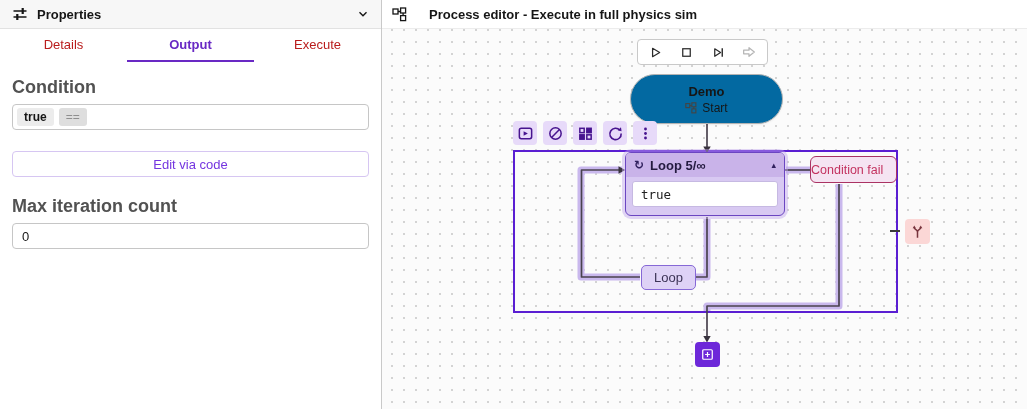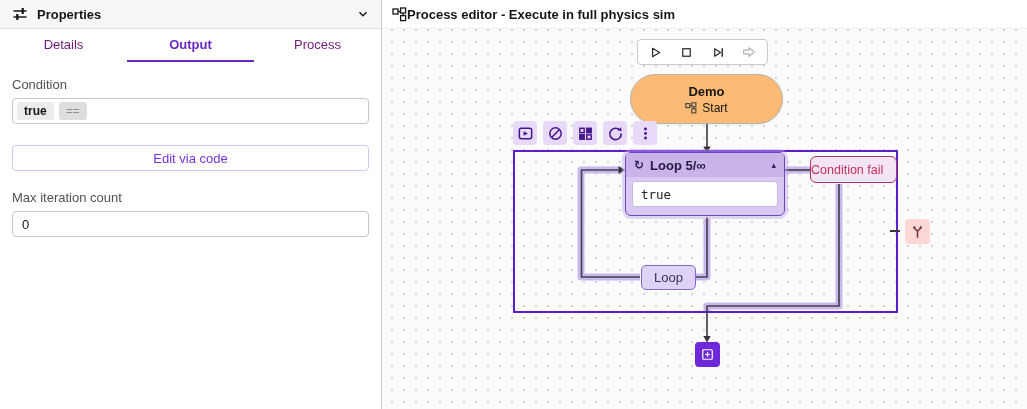--- a/index.html
+++ b/index.html
@@ -9,59 +9,59 @@
 
   
   .props { width:382px; height:409px; background:#fff; border-right:1px solid #c9c9c9;
            display:flex; flex-direction:column; flex:none; }
   .props-header { height:29px; background:#f7f7f7; border-bottom:1px solid #e2e2e2;
                   display:flex; align-items:center; padding:0 12px; gap:9px; }
   .props-header .title { font-weight:bold; font-size:13px; }
   .props-header .spacer { flex:1; }
   .tabs { height:33px; display:flex; }
   .tab { flex:1; display:flex; align-items:center; justify-content:center;
-         font-size:13px; color:#701a75; border-bottom:2.5px solid transparent; cursor:pointer; }
+         font-size:13px; color:#b91c1c; border-bottom:2.5px solid transparent; cursor:pointer; }
   .tab.active { color:#6929c4; font-weight:bold; border-bottom-color:#6929c4; }
   .props-body { padding:0 12px; }
-  .field-label { font-size:13px; color:#525252; margin:15px 0 6px; }
+  .field-label { font-size:18px; color:#525252; margin:15px 0 6px;font-weight:bold; }
   .input-box { height:26px; border:1px solid #c6c6c6; border-radius:4px; background:#fff;
                display:flex; align-items:center; padding:0 4px; gap:5px; }
   .chip { border-radius:3px; padding:2px 7px; font-size:12px; line-height:14px; }
   .chip.val { background:#ececec; font-weight:bold; color:#161616; }
   .chip.op  { background:#dedede; color:#8f8f8f; }
   .edit-code-btn { margin-top:21px; height:26px; border:1px solid #d6c6f2; border-radius:4px;
                    background:#fff; color:#7435e0; font-size:13px; width:100%;
                    display:flex; align-items:center; justify-content:center; cursor:pointer; }
   .plain-input { height:26px; border:1px solid #c6c6c6; border-radius:4px; background:#fff;
                  display:flex; align-items:center; padding:0 9px; font-size:13px; }
 
   
   .editor { position:relative; flex:1; height:409px; background:#fbfbfb; overflow:hidden; }
   .editor-header { position:absolute; top:0; left:0; right:0; height:29px; background:#fff;
                    border-bottom:1px solid #ececec; display:flex; align-items:center;
-                   padding-left:10px; gap:0; z-index:6; }
+                   padding-left:10px; gap:22px; z-index:6; }
   .editor-header .title { font-weight:bold; font-size:13px; }
   .canvas { position:absolute; left:0; top:29px; right:0; bottom:0;
             background-color:#fbfbfb;
             background-image:radial-gradient(#d3d3d3 1.1px, transparent 1.3px);
             background-size:12px 12px; background-position:4px 7px; z-index:0; }
   .selection-rect { position:absolute; left:131px; top:150px; width:385px; height:163px;
                     border:2px solid #5a1ed2; z-index:1; }
   .edges { position:absolute; left:0; top:0; width:645px; height:409px; z-index:2;
            pointer-events:none; }
   .node-layer-item { position:absolute; z-index:3; }
 
   .playback { left:255px; top:39px; width:131px; height:26px; background:#fff;
               border:1px solid #c9c9c9; border-radius:4px; display:flex; align-items:center;
               justify-content:space-between; padding:0 9px; }
   .pb-btn { width:17px; height:17px; display:flex; align-items:center; justify-content:center;
             cursor:pointer; }
 
   .start-node { left:248px; top:74px; width:153px; height:50px; border-radius:25px;
-                background:#fdba74; border:1px solid #b3b3b3; display:flex; flex-direction:column;
+                background:#0369a1; border:1px solid #b3b3b3; display:flex; flex-direction:column;
                 align-items:center; justify-content:center; gap:2px;
                 box-shadow:0 1px 2px rgba(0,0,0,0.06); cursor:pointer; }
   .start-node .t { font-weight:bold; font-size:13px; }
   .start-node .s { display:flex; align-items:center; gap:5px; font-size:12px; color:#161616; }
 
   .node-toolbar { left:131px; top:121px; display:flex; gap:6px; }
   .nt-btn { width:24px; height:24px; background:#e7daf9; border-radius:4px;
             display:flex; align-items:center; justify-content:center; cursor:pointer;
             color:#47148f; }
 
@@ -113,21 +113,21 @@
     <span style="display:flex;cursor:pointer">
       <svg width="12" height="12" viewBox="0 0 12 12">
         <path d="M2.5 4.2 6 7.7 9.5 4.2" stroke="#161616" stroke-width="1.4" fill="none"></path>
       </svg>
     </span>
   </div>
 
   <div class="tabs">
     <div class="tab">Details</div>
     <div class="tab active">Output</div>
-    <div class="tab">Process</div>
+    <div class="tab">Execute</div>
   </div>
 
   <div class="props-body">
     <div class="field-label">Condition</div>
     <div class="input-box">
       <span class="chip val">true</span>
       <span class="chip op">==</span>
     </div>
     <button class="edit-code-btn">Edit via code</button>
 

